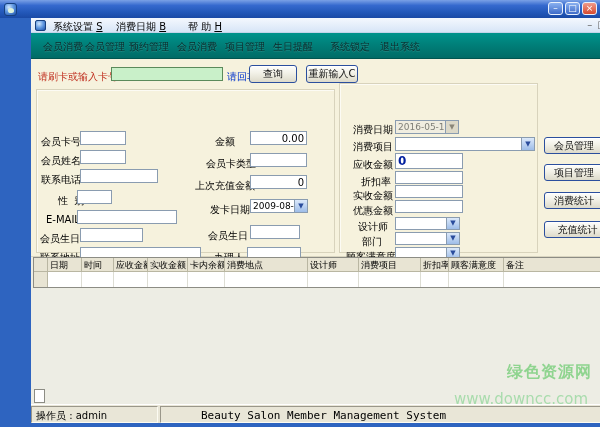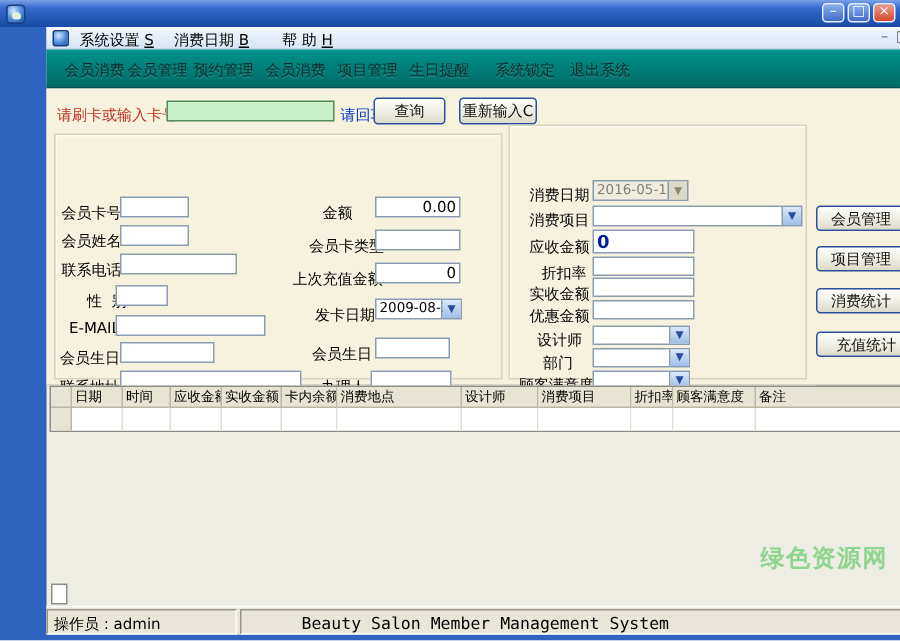--- a/index.html
+++ b/index.html
@@ -252,13 +252,14 @@
 
     <div class="status-notch"></div>
 
     <div class="statusbar">
       <div class="sbsec sb1">操作员 : admin</div>
       <div class="sbsec sb2">Beauty Salon Member Management System</div>
     </div>
   </div>
 
   <div class="wm1">绿色资源网</div>
+  <div class="wm2">www.downcc.com</div>
 </div>
 
 </body></html>

